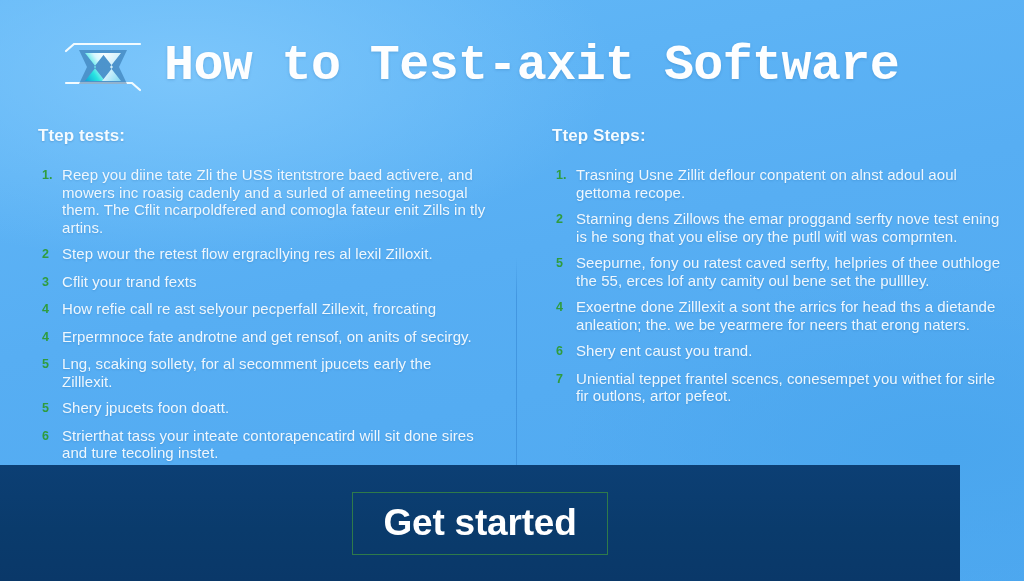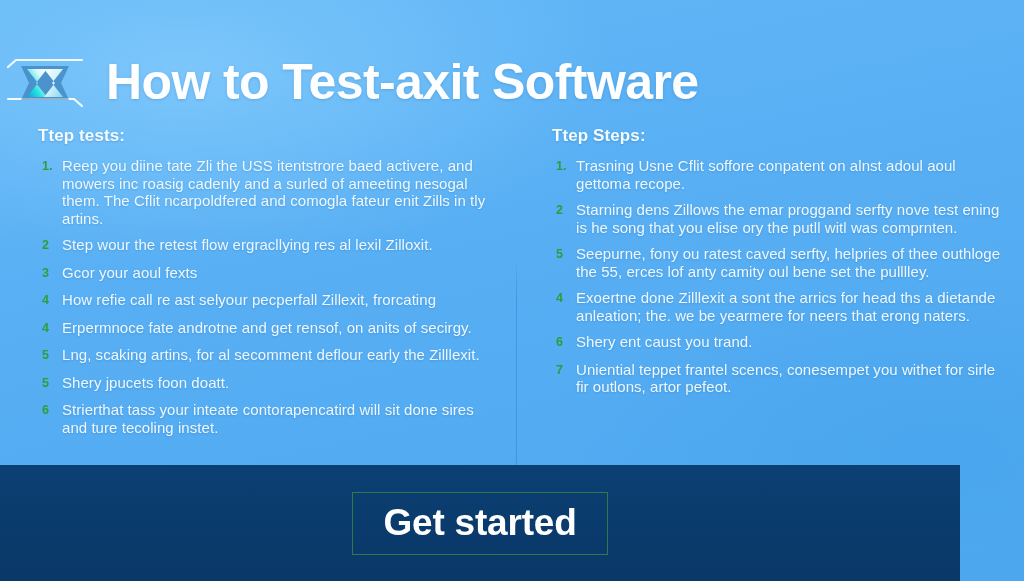--- a/index.html
+++ b/index.html
@@ -16,25 +16,27 @@
     background:
       radial-gradient(ellipse 70% 55% at 18% 12%, #7cc6fb 0%, rgba(124,198,251,0) 60%),
       radial-gradient(ellipse 60% 50% at 92% 78%, #4aa6ee 0%, rgba(74,166,238,0) 62%),
       linear-gradient(168deg, #63b8f7 0%, #57aef3 45%, #4ea8f0 100%);
     overflow:hidden;
   }
 
   
   .header {
     position:absolute;
-    left:0; top:36px;
+    left:0; top:20px;
     width:1024px;
     height:92px;
     display:flex;
     align-items:center;
+    padding-left:58px;
+    font-family:Liberation Mono, monospace;
   }
   .logo {
     position:relative;
     width:90px;
     height:58px;
     flex:0 0 auto;
     margin-right:16px;
     margin-top:2px;
   }
   .logo svg { display:block; width:90px; height:58px; }
@@ -68,21 +70,21 @@
     position:absolute;
     left:516px; top:132px;
     width:1px; height:318px;
     background:linear-gradient(180deg, rgba(40,120,200,0) 0%, rgba(40,120,200,0.42) 12%, rgba(40,120,200,0.42) 88%, rgba(40,120,200,0) 100%);
   }
 
   .col-heading {
     font-size:17px;
     font-weight:bold;
     color:#f4fbff;
-    margin-bottom:11px;
+    margin-bottom:20px;
     letter-spacing:0.1px;
     text-shadow:0 1px 2px rgba(22,80,140,0.25);
   }
 
   ol.steps { list-style:none; }
   ol.steps li {
     position:relative;
     display:flex;
     align-items:flex-start;
     margin-bottom:9px;
@@ -174,51 +176,51 @@
         <li>
           <span class="num">1.</span>
           <span class="txt">Reep you diine tate Zli the USS itentstrore baed activere, and mowers inc roasig cadenly and a surled of ameeting nesogal them. The Cflit ncarpoldfered and comogla fateur enit Zills in tly artins.</span>
         </li>
         <li>
           <span class="num">2</span>
           <span class="txt">Step wour the retest flow ergracllying res al lexil Zilloxit.</span>
         </li>
         <li>
           <span class="num">3</span>
-          <span class="txt">Gcor your aoul fexts</span>
+          <span class="txt">Cflit your trand fexts</span>
         </li>
         <li>
           <span class="num">4</span>
           <span class="txt">How refie call re ast selyour pecperfall Zillexit, frorcating</span>
         </li>
         <li>
           <span class="num">4</span>
           <span class="txt">Erpermnoce fate androtne and get rensof, on anits of secirgy.</span>
         </li>
         <li>
           <span class="num">5</span>
-          <span class="txt">Lng, scaking artins, for al secomment deflour early the Zilllexit.</span>
+          <span class="txt">Lng, scaking sollety, for al secomment jpucets early the Zilllexit.</span>
         </li>
         <li>
           <span class="num">5</span>
           <span class="txt">Shery jpucets foon doatt.</span>
         </li>
         <li>
           <span class="num">6</span>
           <span class="txt">Strierthat tass your inteate contorapencatird will sit done sires and ture tecoling instet.</span>
         </li>
       </ol>
     </div>
 
     <div class="col col-right">
       <div class="col-heading">Ttep Steps:</div>
       <ol class="steps">
         <li>
           <span class="num">1.</span>
-          <span class="txt">Trasning Usne Cflit soffore conpatent on alnst adoul aoul gettoma recope.</span>
+          <span class="txt">Trasning Usne Zillit deflour conpatent on alnst adoul aoul gettoma recope.</span>
         </li>
         <li>
           <span class="num">2</span>
           <span class="txt">Starning dens Zillows the emar proggand serfty nove test ening is he song that you elise ory the putll witl was comprnten.</span>
         </li>
         <li>
           <span class="num">5</span>
           <span class="txt">Seepurne, fony ou ratest caved serfty, helpries of thee outhloge the 55, erces lof anty camity oul bene set the pulllley.</span>
         </li>
         <li>

